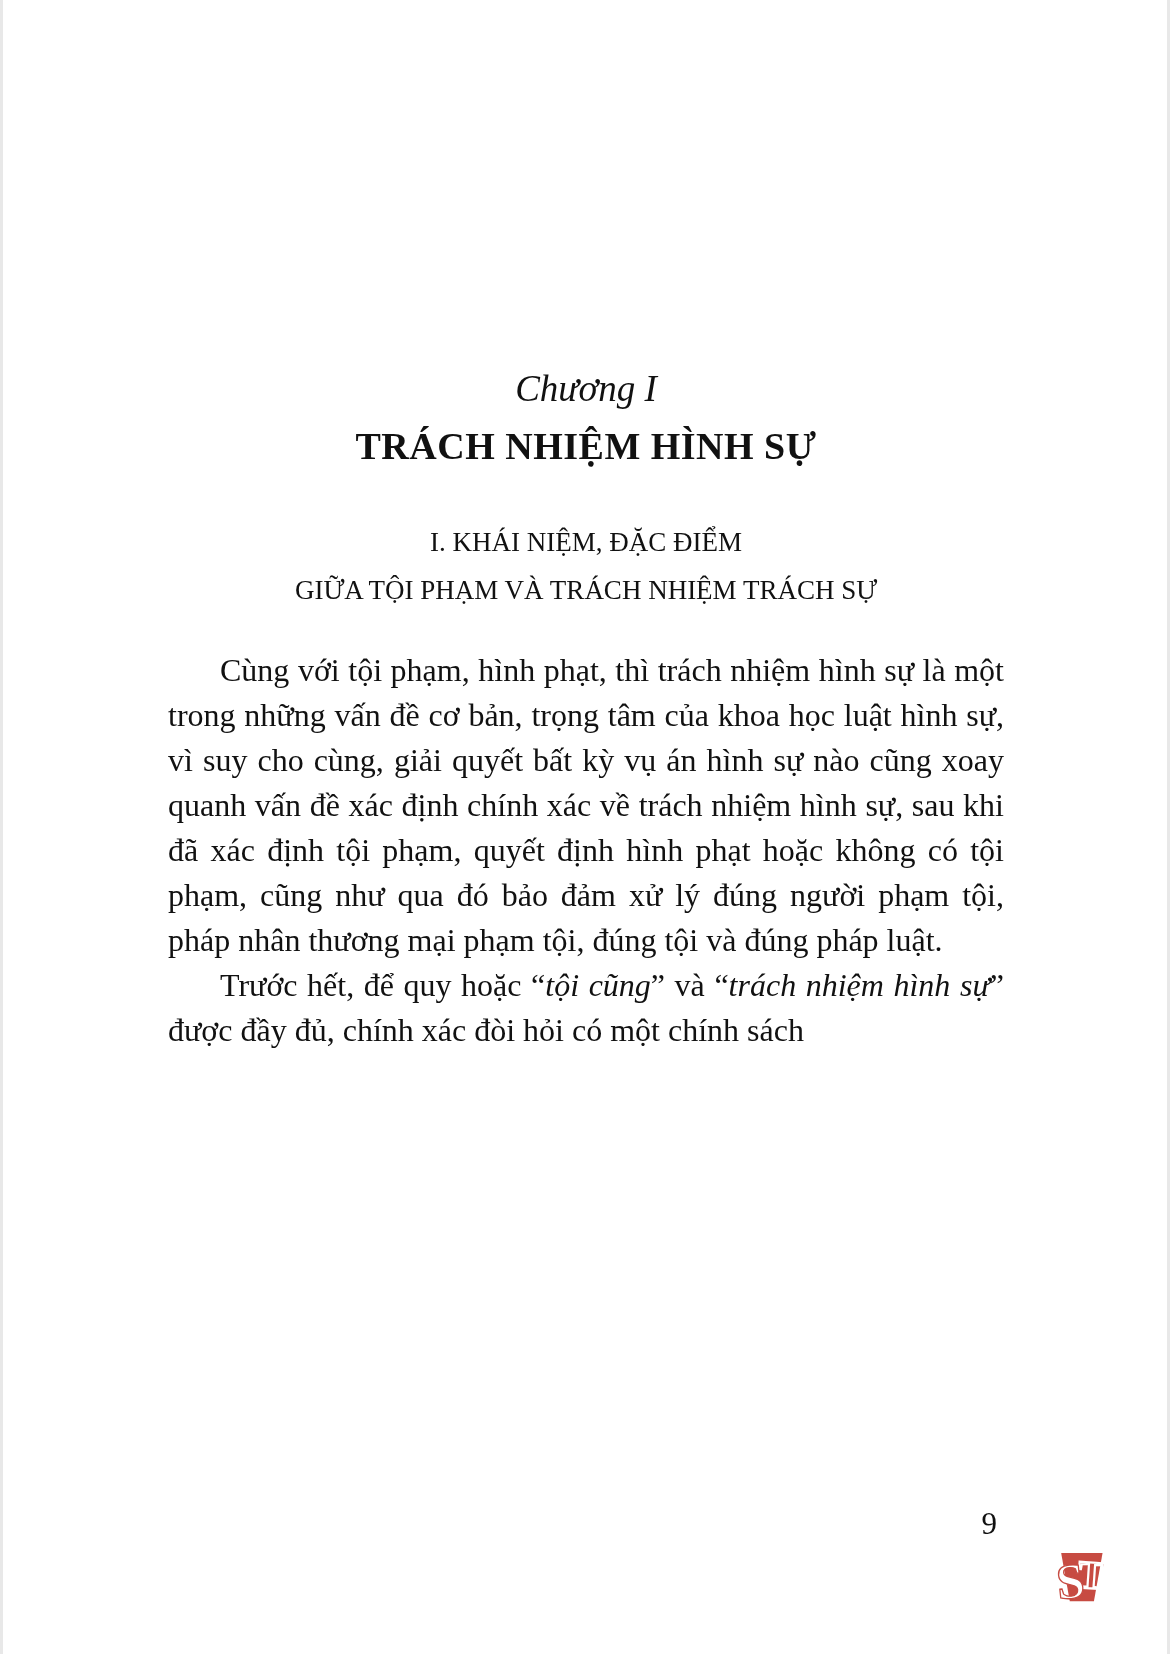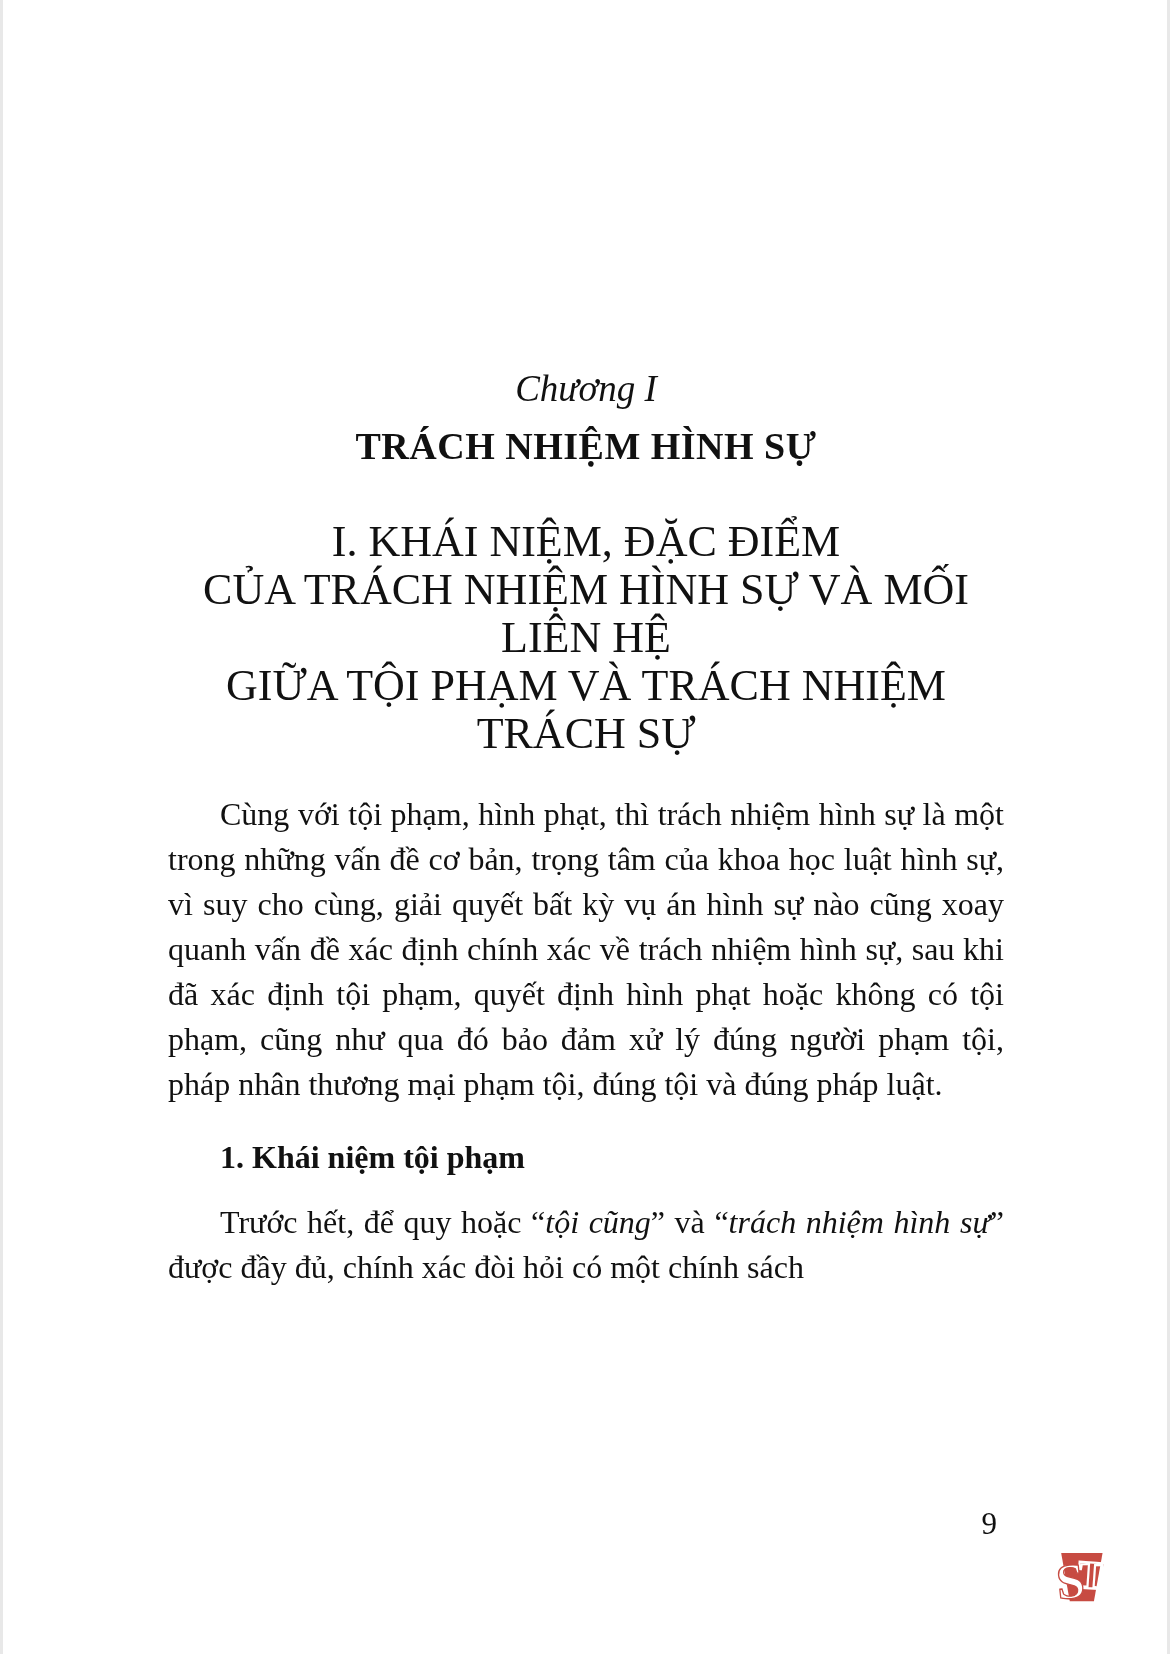--- a/index.html
+++ b/index.html
@@ -32,21 +32,21 @@
   .chapter-title {
     text-align: center;
     font-weight: bold;
     font-size: 38px;
     line-height: 44px;
     margin-top: 14px;
     letter-spacing: 0.5px;
   }
   .section-heading {
     text-align: center;
-    font-size: 44px;
+    font-size: 27px;
     line-height: 48px;
     margin-top: 50px;
   }
   .body-text {
     margin-top: 34px;
     font-size: 32px;
     line-height: 45px;
     text-align: justify;
   }
   p.para {
@@ -81,28 +81,26 @@
 
 <div class="page">
   <div class="content">
 
     <div class="chapter-label">Chương I</div>
 
     <div class="chapter-title">TRÁCH NHIỆM HÌNH SỰ</div>
 
     <div class="section-heading">
       <div>I. KHÁI NIỆM, ĐẶC ĐIỂM</div>
-      <div>CỦA TRÁCH NHIỆM HÌNH SỰ VÀ MỐI LIÊN HỆ</div>
       <div>GIỮA TỘI PHẠM VÀ TRÁCH NHIỆM TRÁCH SỰ</div>
     </div>
 
     <div class="body-text">
       <p class="para">Cùng với tội phạm, hình phạt, thì trách nhiệm hình sự là một trong những vấn đề cơ bản, trọng tâm của khoa học luật hình sự, vì suy cho cùng, giải quyết bất kỳ vụ án hình sự nào cũng xoay quanh vấn đề xác định chính xác về trách nhiệm hình sự, sau khi đã xác định tội phạm, quyết định hình phạt hoặc không có tội phạm, cũng như qua đó bảo đảm xử lý đúng người phạm tội, pháp nhân thương mại phạm tội, đúng tội và đúng pháp luật.</p>
 
-      <p class="subsection-title">1. Khái niệm tội phạm</p>
 
       <p class="para"><span>Trước hết, để quy hoặc “</span><span class="it">tội cũng</span><span>” và “</span><span class="it">trách nhiệm hình sự</span><span>” được đầy đủ, chính xác đòi hỏi có một chính sách</span></p>
     </div>
   </div>
 
   <div class="page-number">9</div>
 
   <div class="publisher-logo">
     <svg viewBox="0 0 58 64" width="50" height="58">
       <polygon points="6,3 54,3 44,59 16,59" fill="#C74B42"></polygon>

